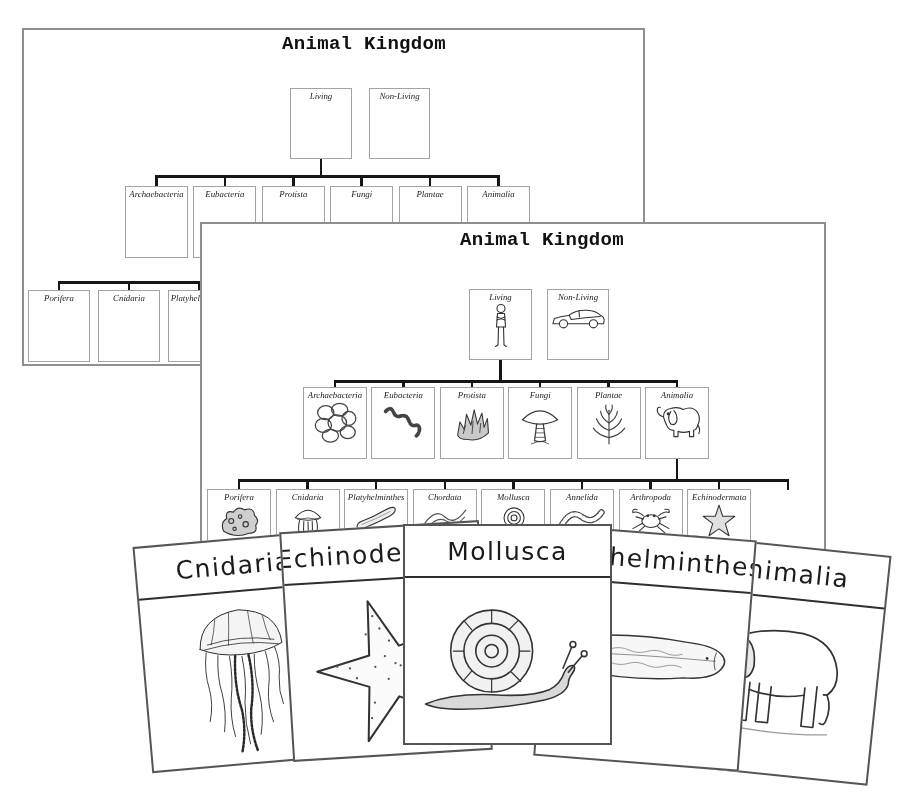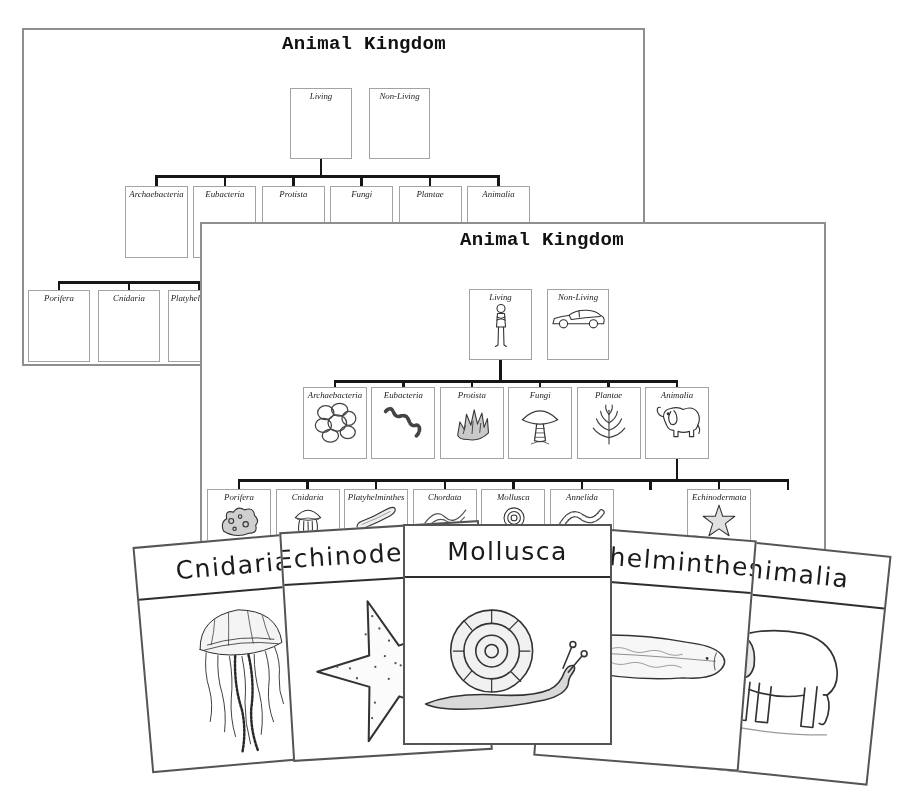--- a/index.html
+++ b/index.html
@@ -211,20 +211,30 @@
           <circle cx="19" cy="14" r="6"></circle>
           <circle cx="19" cy="14" r="2.8"></circle>
         <path d="M3,27 Q18,23 33,26 Q28,30 16,30 Q7,30 3,27 Z" fill="#ddd"></path>
       </svg>
     </div>
     <div class="cbox" style="left:348px;top:265px;width:64px;height:65px;">
       <span class="lbl">Annelida</span>
       <svg width="46" height="28" viewBox="0 0 40 24" fill="none" stroke-linecap="round">
         <path d="M3,18 Q11,5 20,12 Q29,19 37,8" stroke="#444" stroke-width="5.5"></path>
         <path d="M3,18 Q11,5 20,12 Q29,19 37,8" stroke="#fff" stroke-width="3.5" stroke-dasharray="1.6 2"></path>
+      </svg>
+    </div>
+    <div class="cbox" style="left:416.6px;top:265px;width:64px;height:65px;">
+      <span class="lbl">Arthropoda</span>
+      <svg width="46" height="32" viewBox="0 0 42 30" fill="none" stroke="#333" stroke-width="1" stroke-linecap="round">
+        <ellipse cx="21" cy="17" rx="8.5" ry="6"></ellipse>
+        <path d="M14,12 Q8,7 4,9 M4,9 Q3,5 8,6 M28,12 Q34,7 38,9 M38,9 Q39,5 34,6"></path>
+        <path d="M13,19 L4,24 M15,22 L8,28 M27,22 L34,28 M29,19 L38,24 M14,15 L7,13 M28,15 L35,13"></path>
+        <circle cx="18" cy="12" r=".8" fill="#333"></circle>
+          <circle cx="24" cy="12" r=".8" fill="#333"></circle>
       </svg>
     </div>
     <div class="cbox" style="left:485.2px;top:265px;width:64px;height:65px;">
       <span class="lbl">Echinodermata</span>
       <svg width="38" height="36" viewBox="0 0 36 34" fill="none" stroke="#333" stroke-width="1" stroke-linejoin="round">
         <path d="M18,2 L21.5,12.5 L33,12.5 L24,19.5 L27.5,31 L18,24.5 L8.5,31 L12,19.5 L3,12.5 L14.5,12.5 Z" fill="#e0e0e0"></path>
       </svg>
     </div>
   </div>
 

